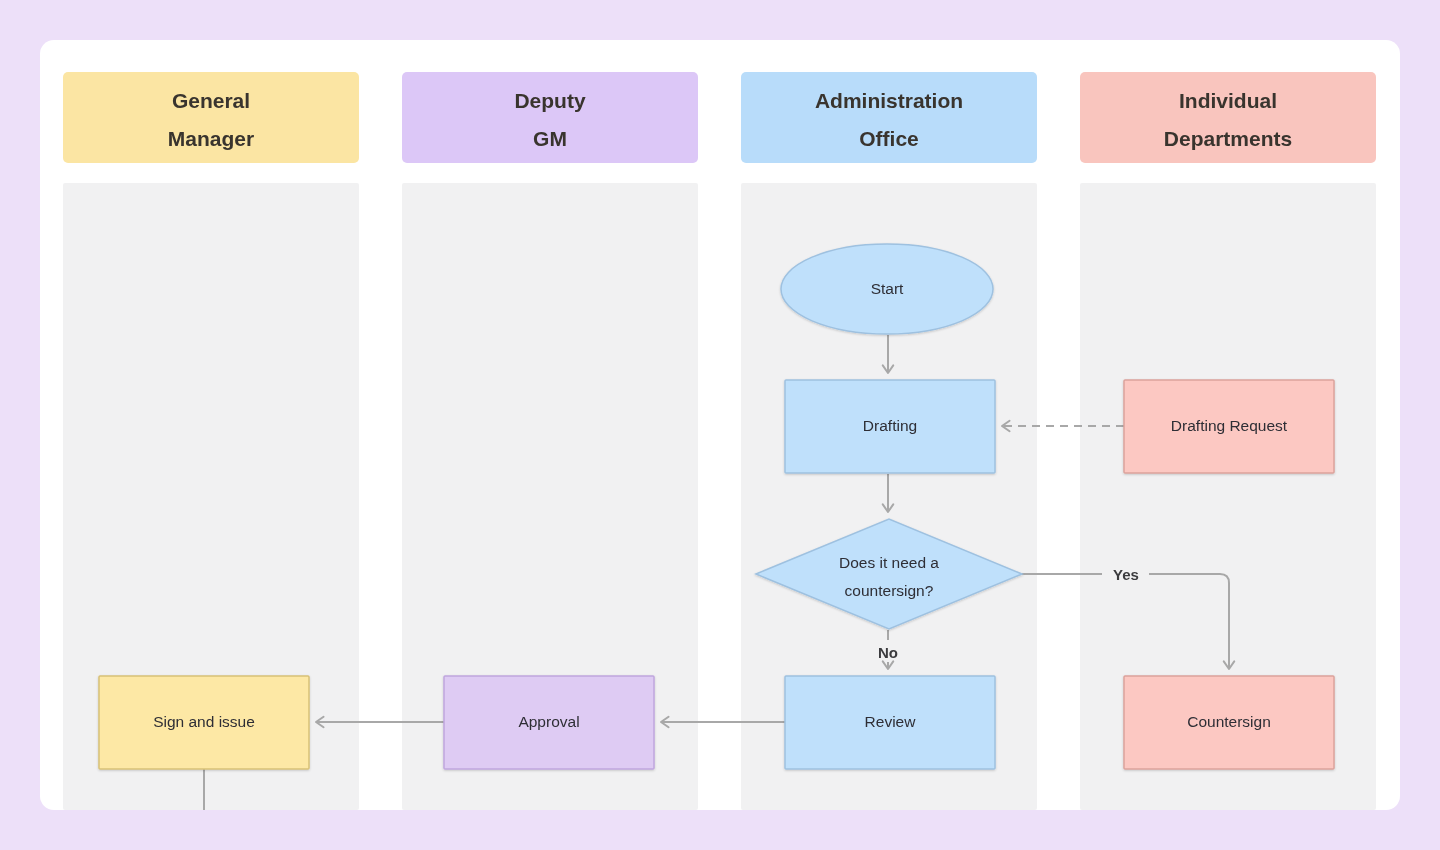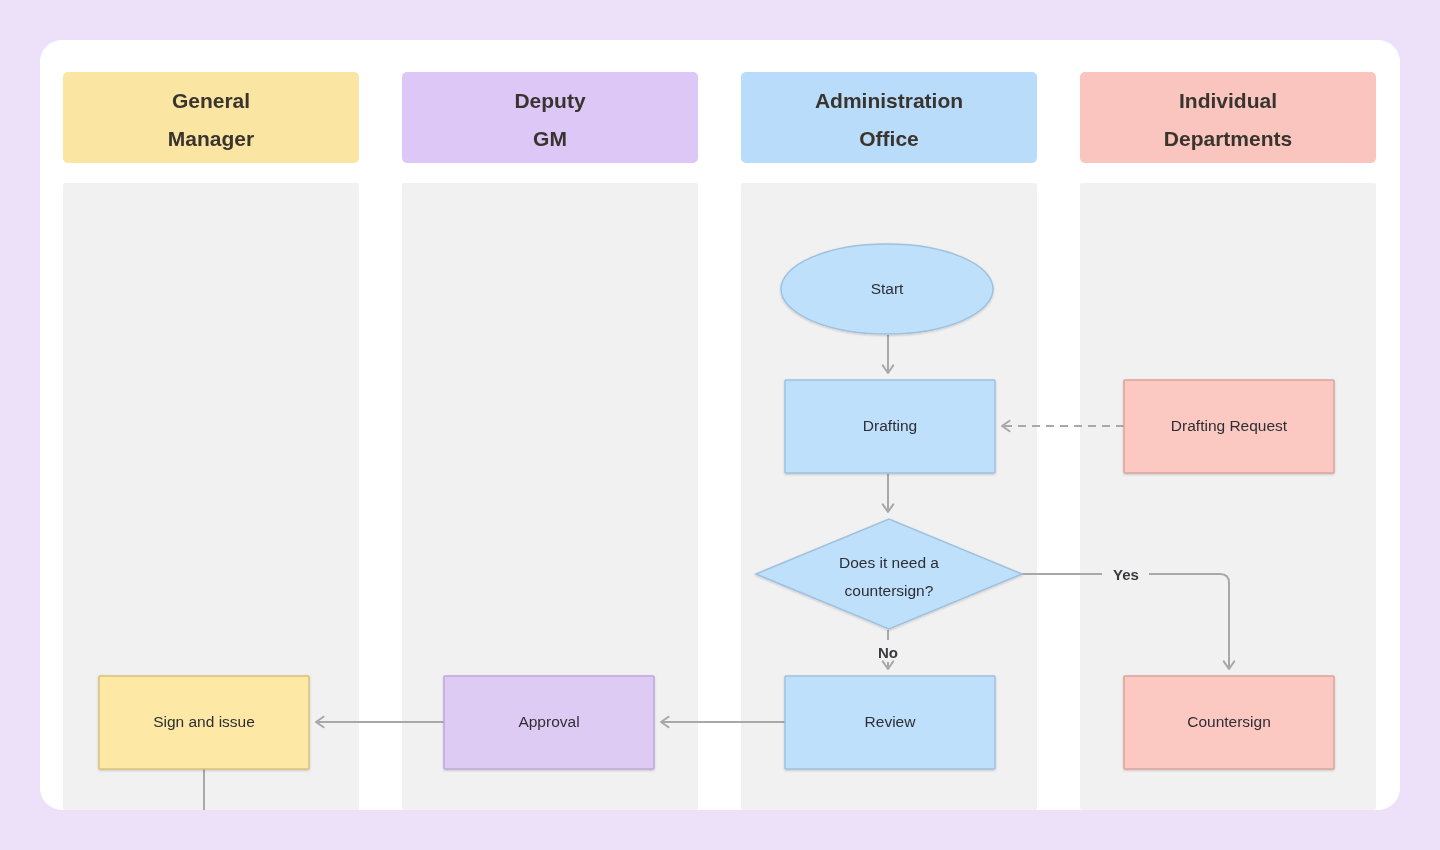--- a/index.html
+++ b/index.html
@@ -39,21 +39,21 @@
     fill: #3B3B3E;
     text-anchor: middle;
   }
   .edge { fill: none; stroke-width: 2; }
   .edge-dashed { stroke-dasharray: 8 6; }
   .node-shape { stroke-width: 1.5; }
 </style>
 </head>
 <body style="background: rgb(237, 224, 249);">
 
-<div class="canvas" style="background: rgb(255, 255, 255);">
+<div class="canvas" style="background: rgb(255, 255, 255); border-radius: 14px;">
   <svg width="1360" height="770" viewBox="0 0 1360 770">
     <defs>
       <marker id="arrowhead" viewBox="0 0 12 12" refX="9.5" refY="6" markerWidth="7" markerHeight="7" orient="auto-start-reverse">
         <path d="M 3 1.5 L 9.5 6 L 3 10.5" fill="none" stroke-width="1.7" stroke-linecap="round" stroke-linejoin="round" stroke="#A8A8A8"></path>
       </marker>
       <filter id="nodeshadow" x="-20%" y="-20%" width="140%" height="140%">
         <feDropShadow dx="0" dy="1" stdDeviation="1" flood-opacity="0.18"></feDropShadow>
       </filter>
     </defs>
 

